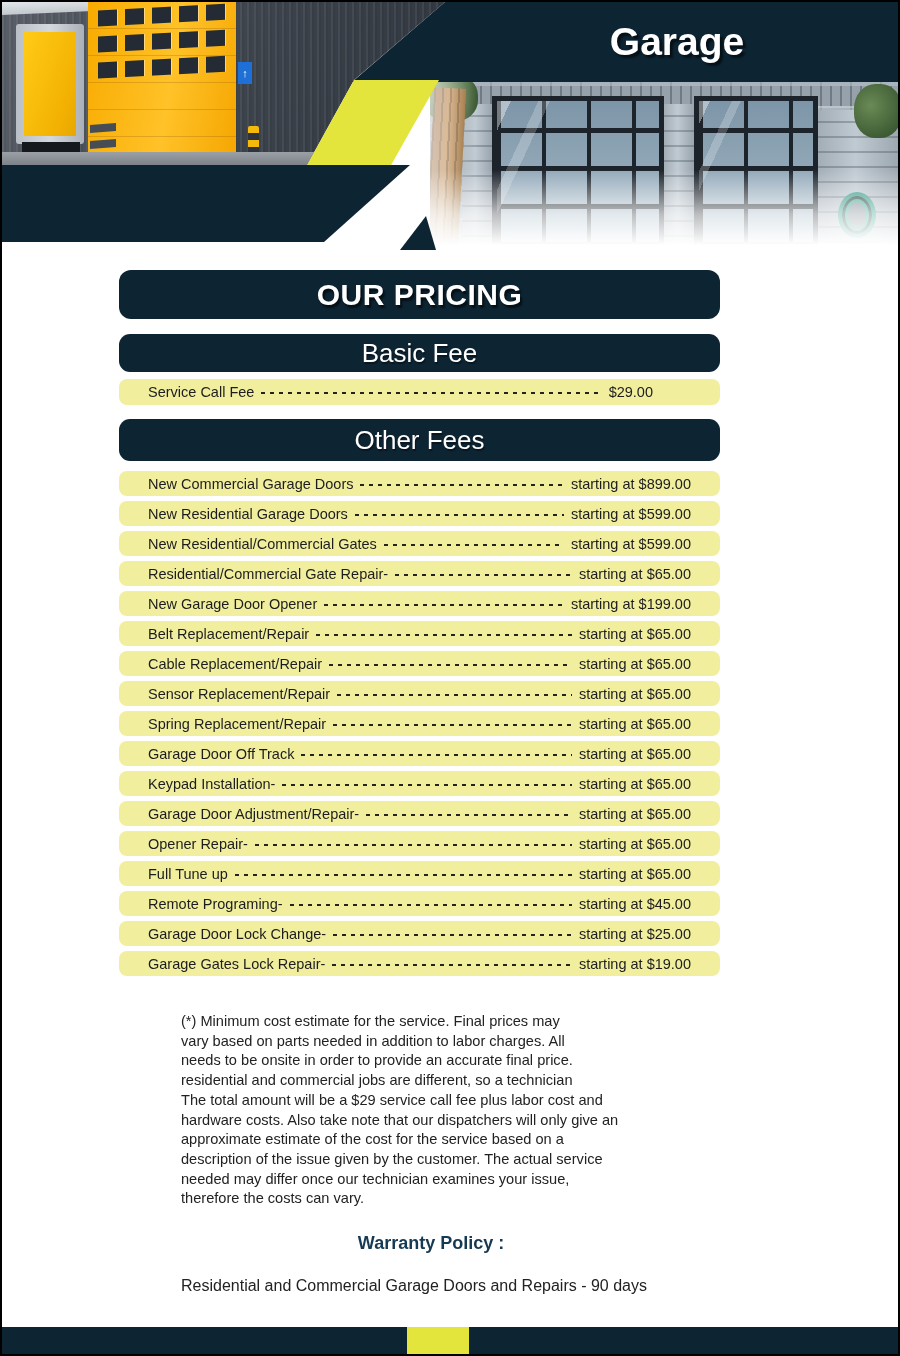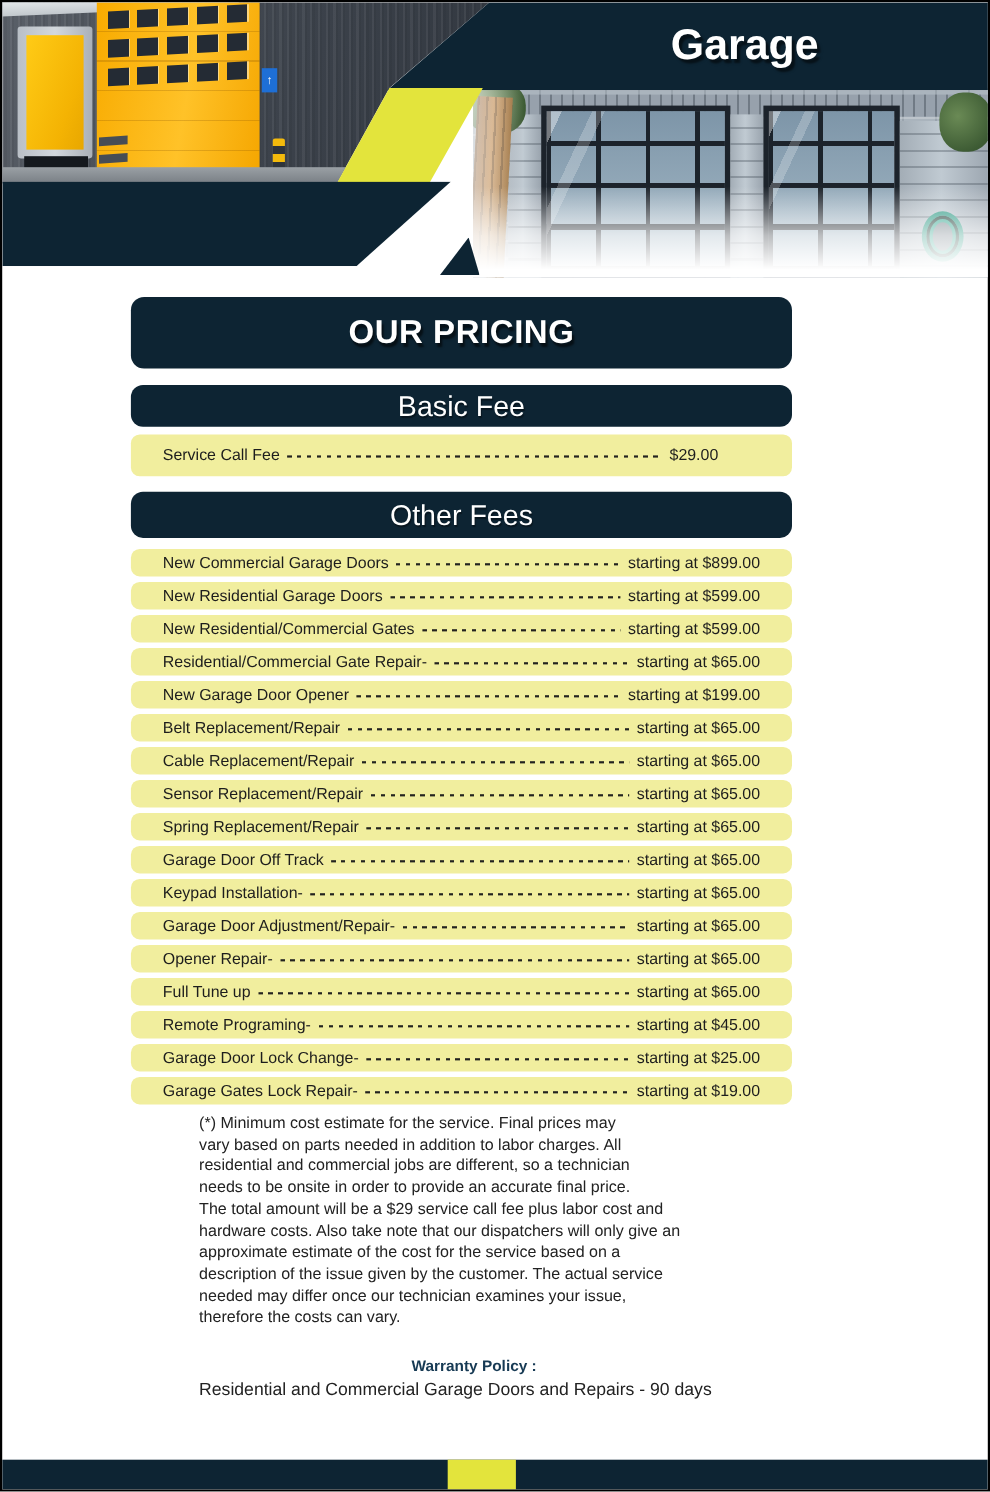--- a/index.html
+++ b/index.html
@@ -80,43 +80,43 @@
   .header-title .t2{font-size:34px;}
   .yellow-para{position:absolute;left:300px;top:78px;width:140px;height:87px;background:var(--accent-yellow);
     clip-path:polygon(52px 0,137px 0,88px 87px,4px 87px);}
   .navy-band{position:absolute;left:0;top:163px;width:430px;height:77px;background:var(--navy);
     clip-path:polygon(0 0,408px 0,322px 77px,0 77px);}
   .navy-sliver{position:absolute;left:398px;top:214px;width:36px;height:34px;background:var(--navy);
     clip-path:polygon(26px 0,36px 34px,0 34px);}
 
   
   .content{position:absolute;left:117px;top:268px;width:601px;}
-  .banner-main{height:65px;border-radius:12px;background:var(--navy);
+  .banner-main{height:49px;border-radius:12px;background:var(--navy);
     display:flex;align-items:center;justify-content:center;margin-bottom:15px;
     color:#fff;font-size:30px;font-weight:800;letter-spacing:.5px;text-shadow:2px 3px 2px rgba(0,0,0,.6);}
   .banner-sub{height:38px;border-radius:11px;background:var(--navy);
     display:flex;align-items:center;justify-content:center;
     color:#fff;font-size:26px;font-weight:400;text-shadow:1px 2px 1px rgba(0,0,0,.4);}
   .banner-sub.other{height:42px;}
   .gap7{margin-bottom:7px;} .gap10{margin-bottom:10px;} .gap14{margin-bottom:14px;}
-  .fee-row{height:38px;border-radius:8px;background:var(--row-yellow);
+  .fee-row{height:26px;border-radius:8px;background:var(--row-yellow);
     display:flex;align-items:center;padding:0 29px;margin-bottom:4px;
     font-size:14.5px;color:#1d1d1d;}
   #other-rows .fee-row{height:25px;margin-bottom:5px;}
   .leader{flex:1;height:2px;margin:2px 7px 0 7px;
     background:repeating-linear-gradient(90deg,#23231f 0 4px,transparent 4px 9px);}
   #basic-rows .fee-price{margin-right:38px;}
 
   
   .notes{position:absolute;left:179px;top:1010px;width:500px;color:#222;}
   .notes .line{font-size:14.6px;line-height:19.7px;}
   .note-heading{margin-top:21px;margin-bottom:6px;text-align:center;
     font-size:15.5px;font-weight:bold;color:var(--heading-navy);}
-  .warranty-heading{margin-top:24px;margin-bottom:5px;text-align:center;
-    font-size:14px;font-weight:bold;color:var(--heading-navy);}
+  .warranty-heading{margin-top:24px;margin-bottom:22px;text-align:center;
+    font-size:18px;font-weight:bold;color:var(--heading-navy);}
   .warranty-line{font-size:16px;line-height:20px;color:#222;}
 
   
   .footer-bar{position:absolute;left:0;bottom:0;width:100%;height:27px;background:var(--navy);}
   .footer-accent{position:absolute;left:405px;top:0;width:62px;height:100%;background:var(--accent-yellow);}
 </style>
 </head>
 <body>
 
 <div class="page">
@@ -265,22 +265,22 @@
           <span class="leader"></span>
           <span class="fee-price">starting at $19.00</span>
         </div>
       </div>
   </div>
 
   <div class="notes">
     <div>
         <div class="line">(*) Minimum cost estimate for the service. Final prices may</div>
         <div class="line">vary based on parts needed in addition to labor charges. All</div>
+        <div class="line">needs to be onsite in order to provide an accurate final price.</div>
         <div class="line">residential and commercial jobs are different, so a technician</div>
-        <div class="line">needs to be onsite in order to provide an accurate final price.</div>
       </div>
     <div>
         <div class="line">The total amount will be a $29 service call fee plus labor cost and</div>
         <div class="line">hardware costs. Also take note that our dispatchers will only give an</div>
         <div class="line">approximate estimate of the cost for the service based on a</div>
         <div class="line">description of the issue given by the customer. The actual service</div>
         <div class="line">needed may differ once our technician examines your issue,</div>
         <div class="line">therefore the costs can vary.</div>
       </div>
     <div class="warranty-heading">Warranty Policy :</div>

